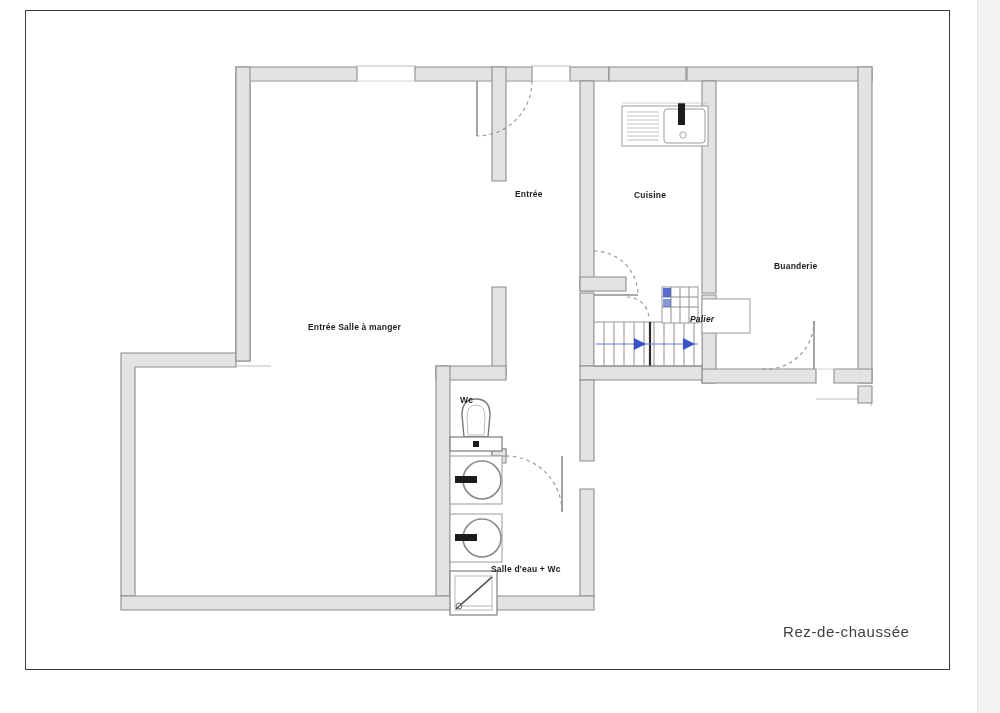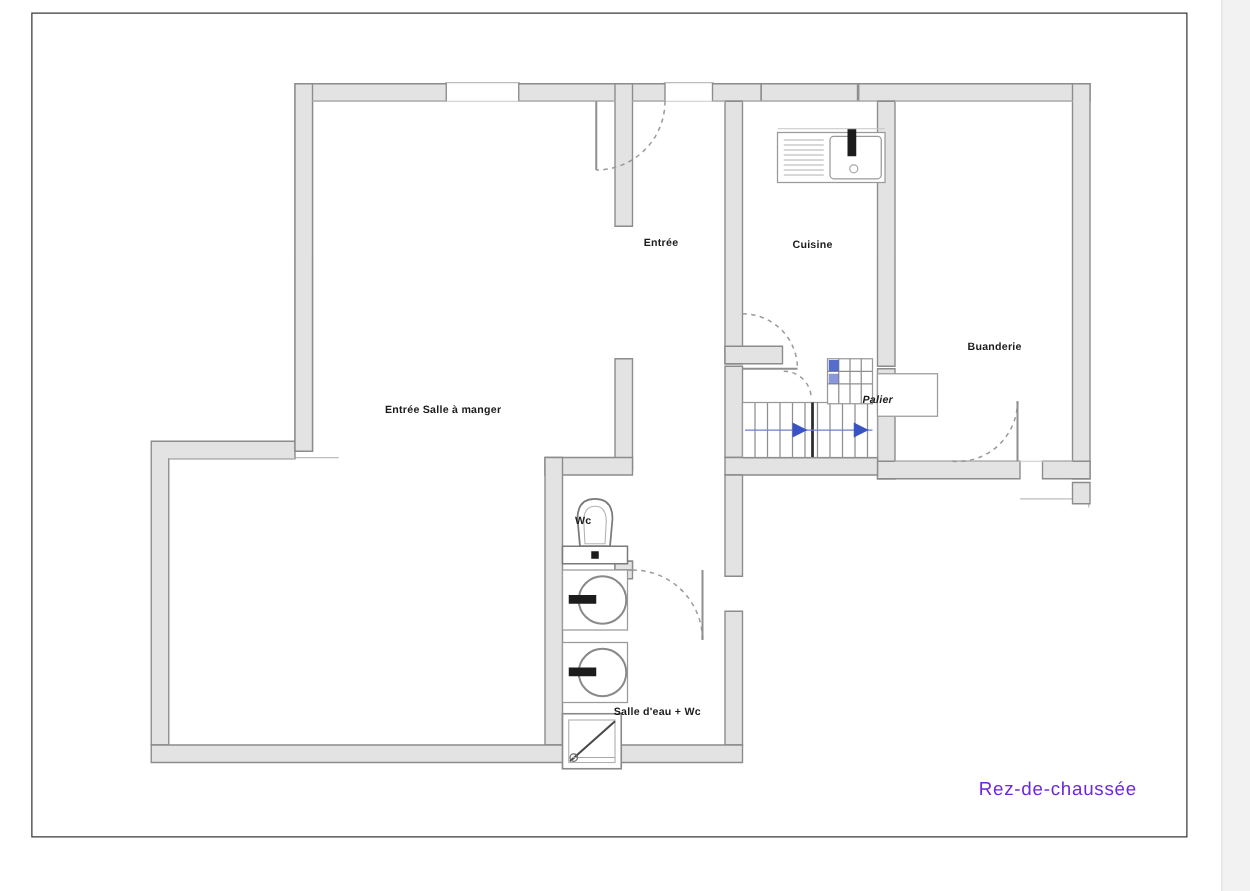--- a/index.html
+++ b/index.html
@@ -7,21 +7,21 @@
        font-family:"Liberation Sans", sans-serif;}
   #stage{position:relative;width:1000px;height:713px;background:#ffffff;}
   #rightstrip{position:absolute;right:0;top:0;width:22px;height:713px;
               background:#f2f2f2;border-left:1px solid #e2e2e2;}
   #page{position:absolute;left:25px;top:10px;width:925px;height:660px;
         background:#ffffff;border:1.5px solid #3a3a3a;box-sizing:border-box;}
   #plan{position:absolute;left:0;top:0;width:925px;height:660px;}
   .lbl{position:absolute;font-family:"Liberation Sans", sans-serif;
        font-weight:bold;color:#1c1c1c;white-space:nowrap;}
   .lbl-room{font-size:8.5px;letter-spacing:.2px;}
-  .lbl-title{font-size:15px;font-weight:normal;letter-spacing:.6px;color:#6d28d9;}
+  .lbl-title{font-size:15px;font-weight:normal;letter-spacing:.6px;color:#404040;}
   .clip-palier{overflow:hidden;}
 </style>
 </head>
 <body>
 
 <div id="stage">
 
   <div id="rightstrip"></div>
 
   <div id="page">
@@ -215,26 +215,26 @@
       </g>
 
     </svg>
 
     <div class="lbl lbl-room" style="left:282px;top:311px;">Entrée Salle à manger</div>
 
     <div class="lbl lbl-room" style="left:489px;top:178px;">Entrée</div>
 
     <div class="lbl lbl-room" style="left:608px;top:179px;">Cuisine</div>
 
-    <div class="lbl lbl-room" style="left:748px;top:261px;">Buanderie</div>
+    <div class="lbl lbl-room" style="left:748px;top:250px;">Buanderie</div>
 
     <div class="clip-palier" style="position:absolute;left:664px;top:303px;width:33px;height:14px;">
       <div class="lbl lbl-room" style="left:0px;top:0px;font-style:italic;">Palier</div>
     </div>
 
-    <div class="lbl lbl-room" style="left:434px;top:400px;text-align:right;">Wc</div>
+    <div class="lbl lbl-room" style="left:434px;top:384px;text-align:right;">Wc</div>
 
     <div class="lbl lbl-room" style="left:465px;top:526px;margin-top:27px;">Salle d'eau + Wc</div>
 
     <div class="lbl lbl-title" style="left:757px;top:612px;">Rez-de-chaussée</div>
 
   </div>
 </div>
 
 </body></html>

